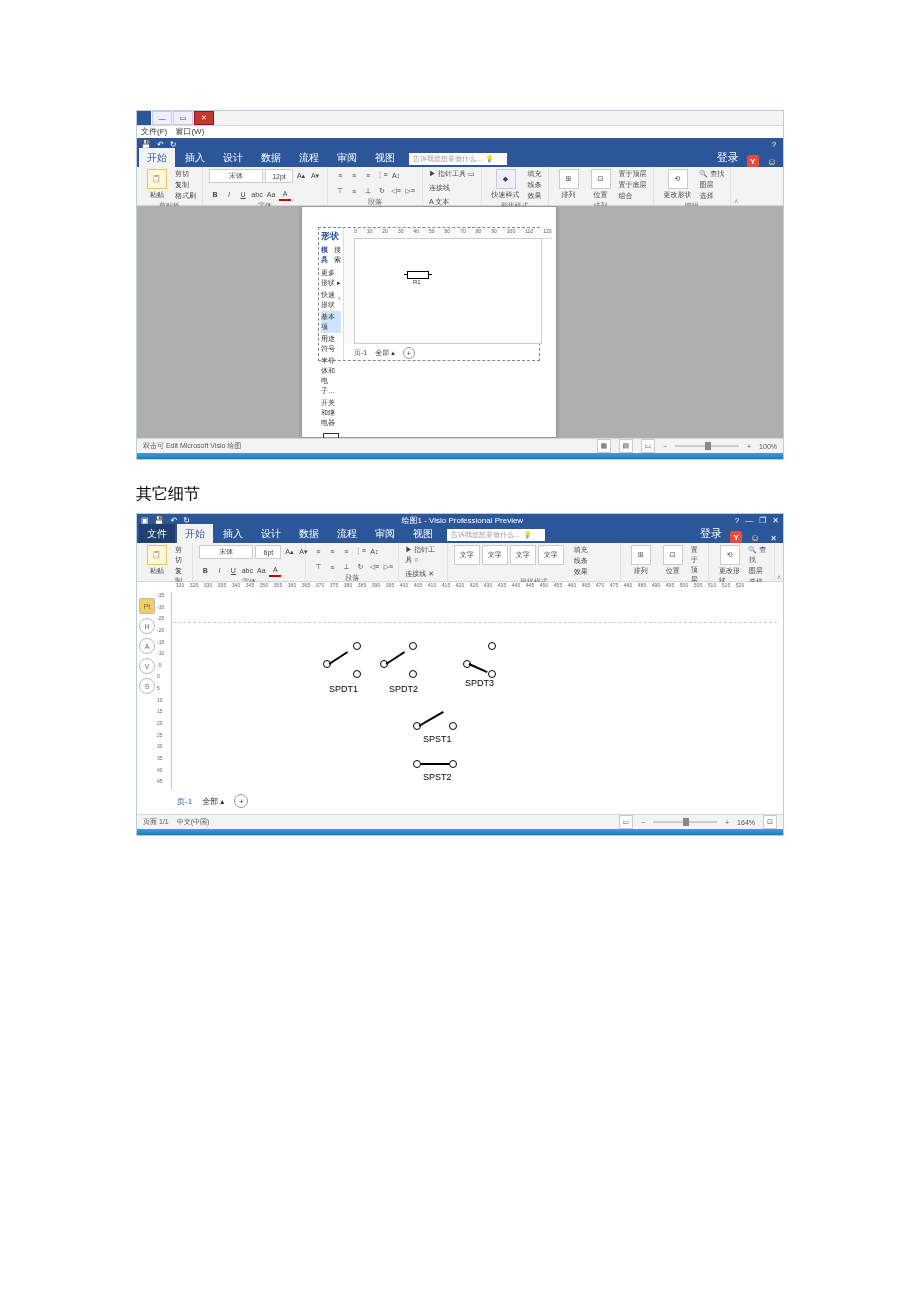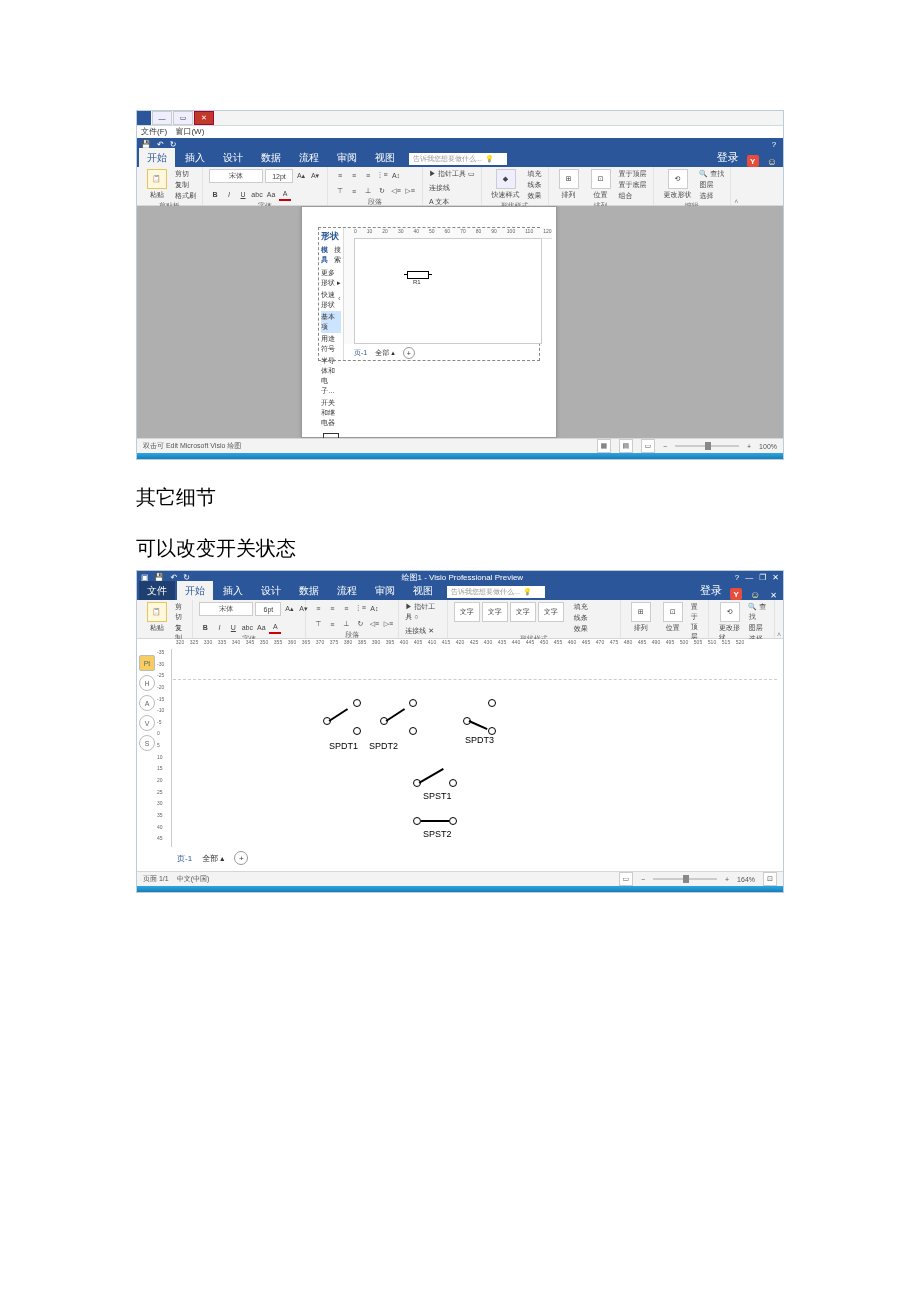--- a/index.html
+++ b/index.html
@@ -1,17 +1,17 @@
 <!DOCTYPE html>
 <html><head>
 <meta charset="utf-8">
 <style>
   body{margin:0;background:#fff;font-family:"Microsoft YaHei",SimSun,Arial,sans-serif;font-size:12px;color:#333}
   .page{width:920px;margin:0 auto;padding:110px 136px 300px 136px;box-sizing:border-box}
-  .doc-text{font-size:20px;color:#000;margin:24px 0 8px 0}
+  .doc-text{font-size:16px;color:#000;margin:24px 0 8px 0}
 
   
   .win{border:1px solid #bcd;background:#fff;margin-bottom:0}
   .titlebar{height:14px;background:#f4f4f4;display:flex;align-items:center;border-bottom:1px solid #cdd}
   .titlebar .wicon{width:14px;height:14px;background:#2b579a;display:inline-block}
   .titlebar .title{flex:1;text-align:center;font-size:8px;color:#333}
   .titlebar .ctrls{display:flex}
   .titlebar .btn{width:18px;height:12px;border:1px solid #ccc;background:#eef;margin-left:1px;font-size:7px;display:flex;align-items:center;justify-content:center}
   .titlebar .btn.close{background:#c0392b;color:#fff;border-color:#a03}
   .menubar{height:12px;font-size:8px;padding:0 4px;color:#333}
@@ -310,21 +310,20 @@
       <span class="sglyph">▭</span>
       <span>−</span>
       <div class="zslider"></div>
       <span>+</span>
       <span>100%</span>
     </div>
     <div class="taskbar"></div>
   </div>
 
   <p class="doc-text">其它细节</p>
-  <p class="doc-text">可以改变开关状态</p>
 
   <div class="win win2">
     <div class="qat" style="background:#2b579a">
       <span>▣</span>
       <span>💾</span>
       <span>↶</span>
       <span>↻</span>
       <span class="spacer"></span>
       <span>绘图1 - Visio Professional Preview</span>
       <span class="spacer"></span>
@@ -548,21 +547,21 @@
         <div class="node" style="left:150px;top:68px"></div>
         <div class="node" style="left:180px;top:50px"></div>
         <div class="node" style="left:180px;top:78px"></div>
         <div class="wire" style="left:156px;top:71px;width:22px;transform-origin:left;transform:rotate(-33deg)"></div>
         <div class="swlbl" style="left:156px;top:92px">SPDT1</div>
 
         <div class="node" style="left:207px;top:68px"></div>
         <div class="node" style="left:236px;top:50px"></div>
         <div class="node" style="left:236px;top:78px"></div>
         <div class="wire" style="left:213px;top:71px;width:22px;transform-origin:left;transform:rotate(-33deg)"></div>
-        <div class="swlbl" style="left:196px;top:92px">SPDT2</div>
+        <div class="swlbl" style="left:216px;top:92px">SPDT2</div>
 
         <div class="node" style="left:290px;top:68px"></div>
         <div class="node" style="left:315px;top:50px"></div>
         <div class="node" style="left:315px;top:78px"></div>
         <div class="wire" style="left:296px;top:71px;width:20px;transform-origin:left;transform:rotate(24deg)"></div>
         <div class="swlbl" style="left:292px;top:86px">SPDT3</div>
 
         <div class="node" style="left:240px;top:130px"></div>
         <div class="node" style="left:276px;top:130px"></div>
         <div class="wire" style="left:246px;top:133px;width:28px;transform-origin:left;transform:rotate(-30deg)"></div>

